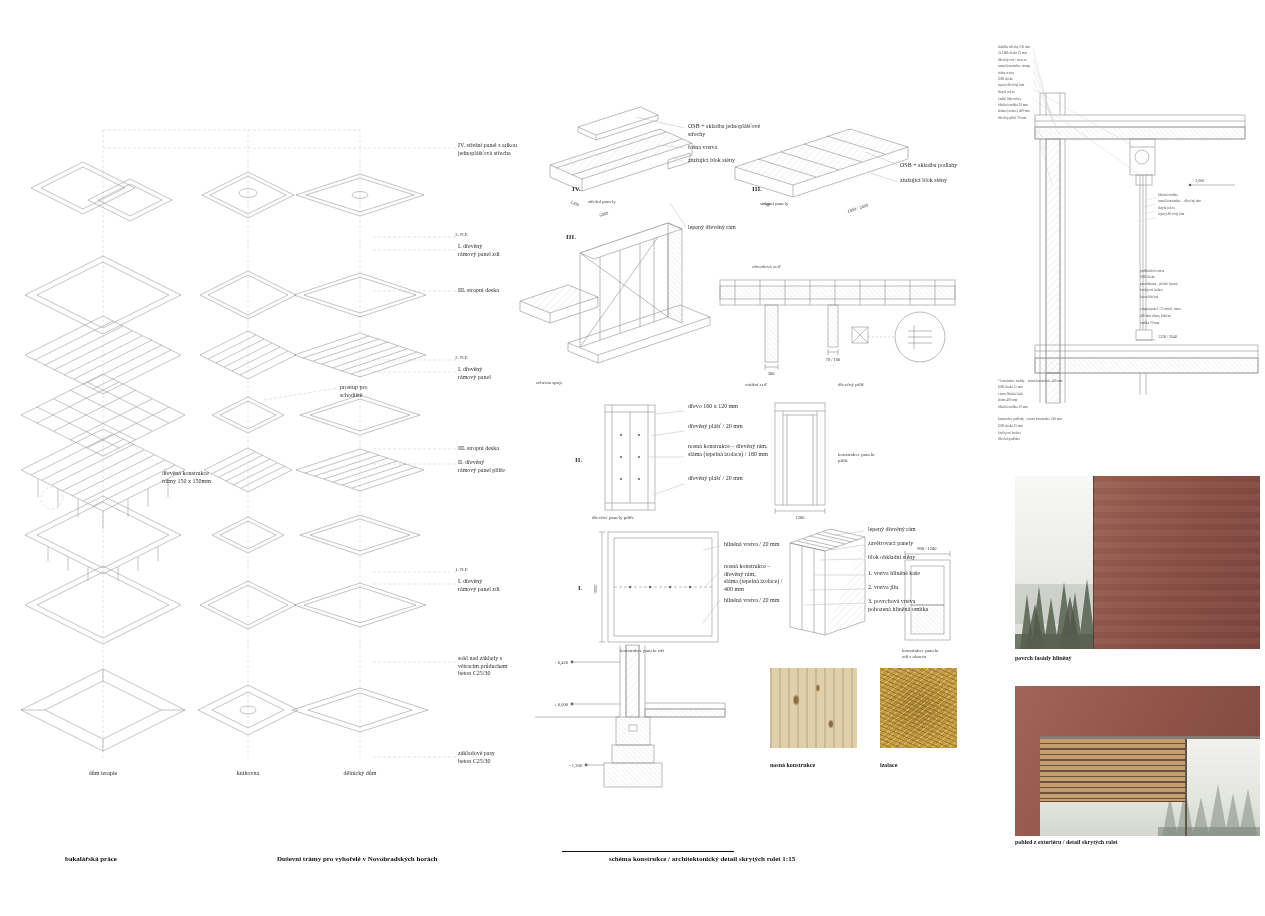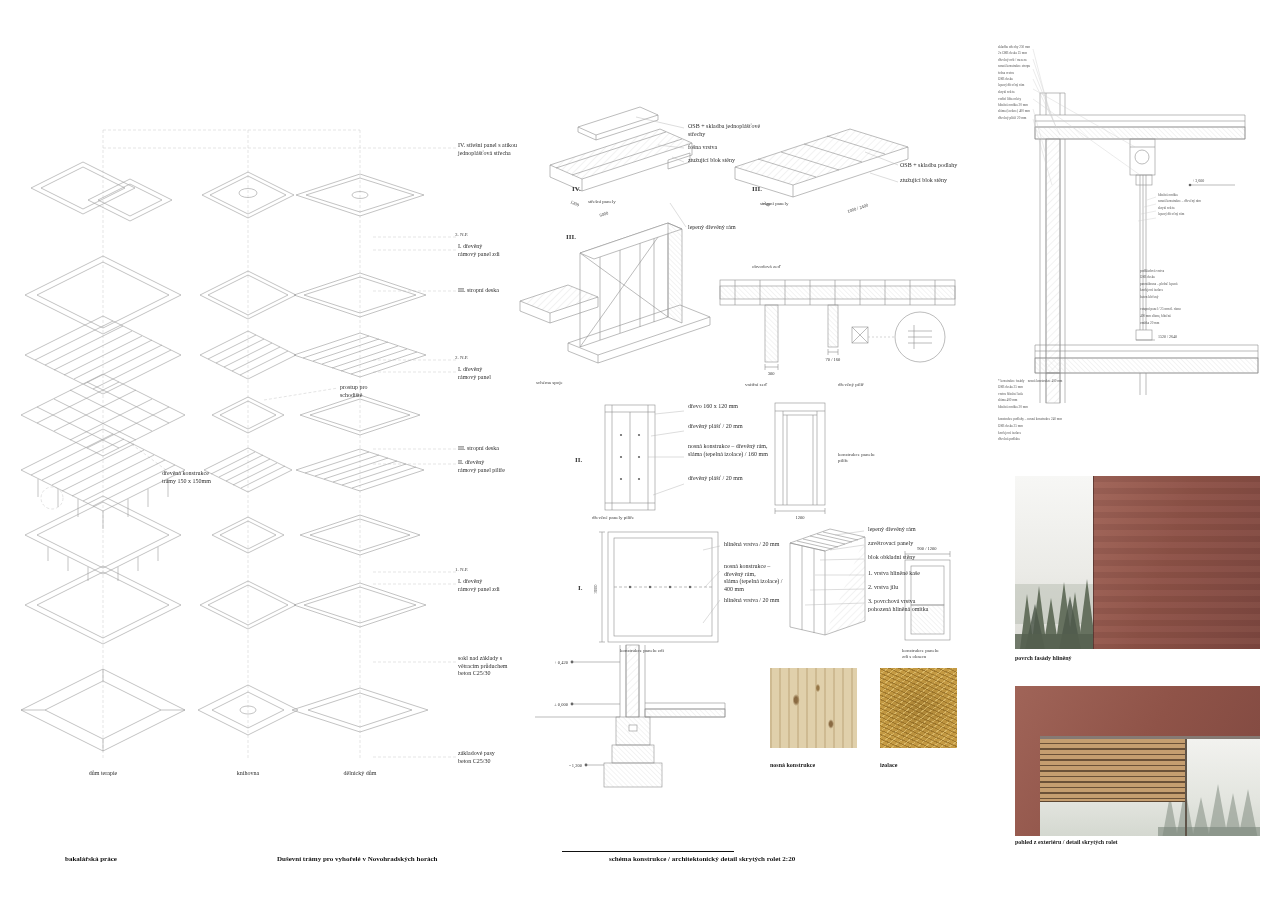--- a/index.html
+++ b/index.html
@@ -593,15 +593,15 @@
            background:repeating-linear-gradient(180deg,#c59e70 0 4px,#6b5138 4px 5.5px);
            border-bottom:1px solid #5c4631;"></div>
       <div class="abs" style="left:145px;top:0;width:2px;height:100px;background:#5f554a;"></div>
     </div>
   </div>
   <div class="pcap" style="left:1015px;top:839px">pohled z exteriéru / detail skrytých rolet</div>
 
   <div class="foot" style="left:18px;top:855px">bakalářská práce</div>
   <div class="foot" style="left:230px;top:855px">Duševní trámy pro vyhořelé v Novohradských horách</div>
   <div class="abs" style="left:562px;top:851px;width:172px;height:1px;background:#111;"></div>
-  <div class="foot" style="left:562px;top:855px">schéma konstrukce / architektonický detail skrytých rolet 2:20</div>
+  <div class="foot" style="left:562px;top:855px">schéma konstrukce / architektonický detail skrytých rolet 1:15</div>
 
 </div>
 
 </body></html>

